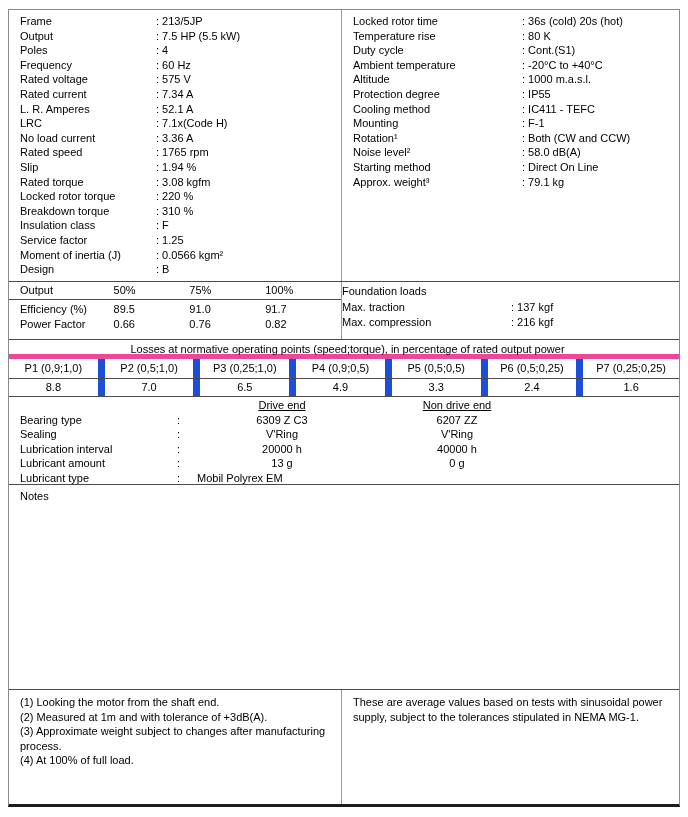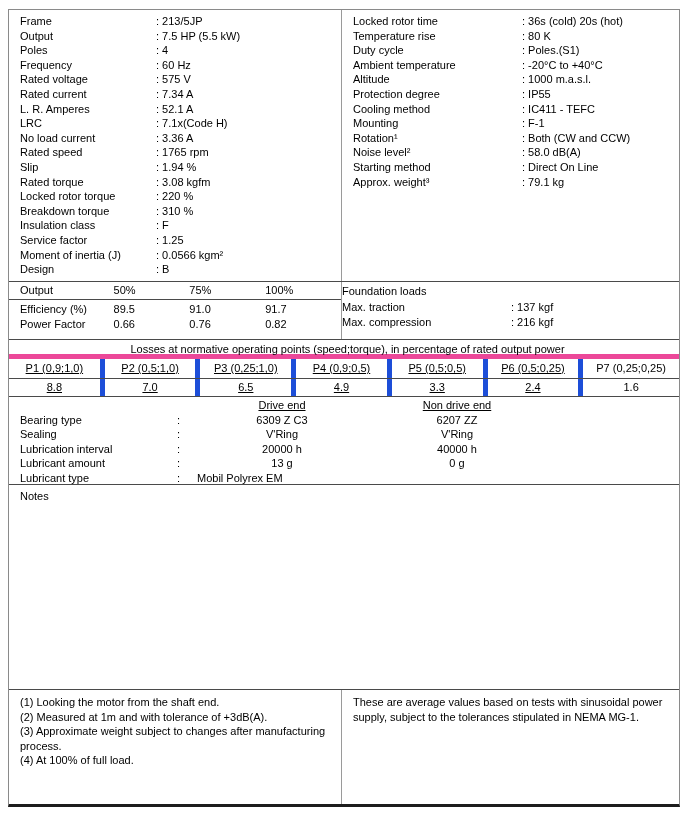--- a/index.html
+++ b/index.html
@@ -32,21 +32,21 @@
   .perf-body { padding:2px 0 0 11px; }
   .pc0 { width:95px; } .pc { width:77px; }
   .fnd { padding:2px 8px 0 11px; }
   .fnd-title { height:18px; line-height:18px; }
 
   .sec-losses { height:57px; }
   .losses-title { height:19px; line-height:18px; padding-left:7px; border-bottom:5px solid #ec4899;text-align:center; }
   .lgrid { display:grid; grid-template-columns:repeat(7,1fr); text-align:center; }
   .lgrid-head { height:20px; line-height:19px; border-bottom:1px solid #4a4a4a; }
   .lgrid-vals { height:18px; line-height:17px; }
-  .lgrid > div:not(:last-child) { border-right:5px solid #1d4ed8;text-decoration:underline; }
+  .lgrid > div:not(:last-child) { border-right:7px solid #1d4ed8; }
 
   .sec-bear { height:88px; padding:1px 8px 0 11px; }
   .b-row { display:grid; grid-template-columns:157px 20px 170px 180px 1fr; }
   .b-row .bc { text-align:center; }
   .b-head .bc { text-decoration:underline; }
   .b-span { grid-column:3/5; text-align:left; }
 
   .sec-notes { height:205px; padding:4px 11px 0 11px; }
 
   .sec-footer { flex:1; }
@@ -139,21 +139,21 @@
         <div class="kv">
             <span class="k">Locked rotor time</span>
             <span class="v">: 36s (cold) 20s (hot)</span>
           </div>
         <div class="kv">
             <span class="k">Temperature rise</span>
             <span class="v">: 80 K</span>
           </div>
         <div class="kv">
             <span class="k">Duty cycle</span>
-            <span class="v">: Poles.(S1)</span>
+            <span class="v">: Cont.(S1)</span>
           </div>
         <div class="kv">
             <span class="k">Ambient temperature</span>
             <span class="v">: -20°C to +40°C</span>
           </div>
         <div class="kv">
             <span class="k">Altitude</span>
             <span class="v">: 1000 m.a.s.l.</span>
           </div>
         <div class="kv">

